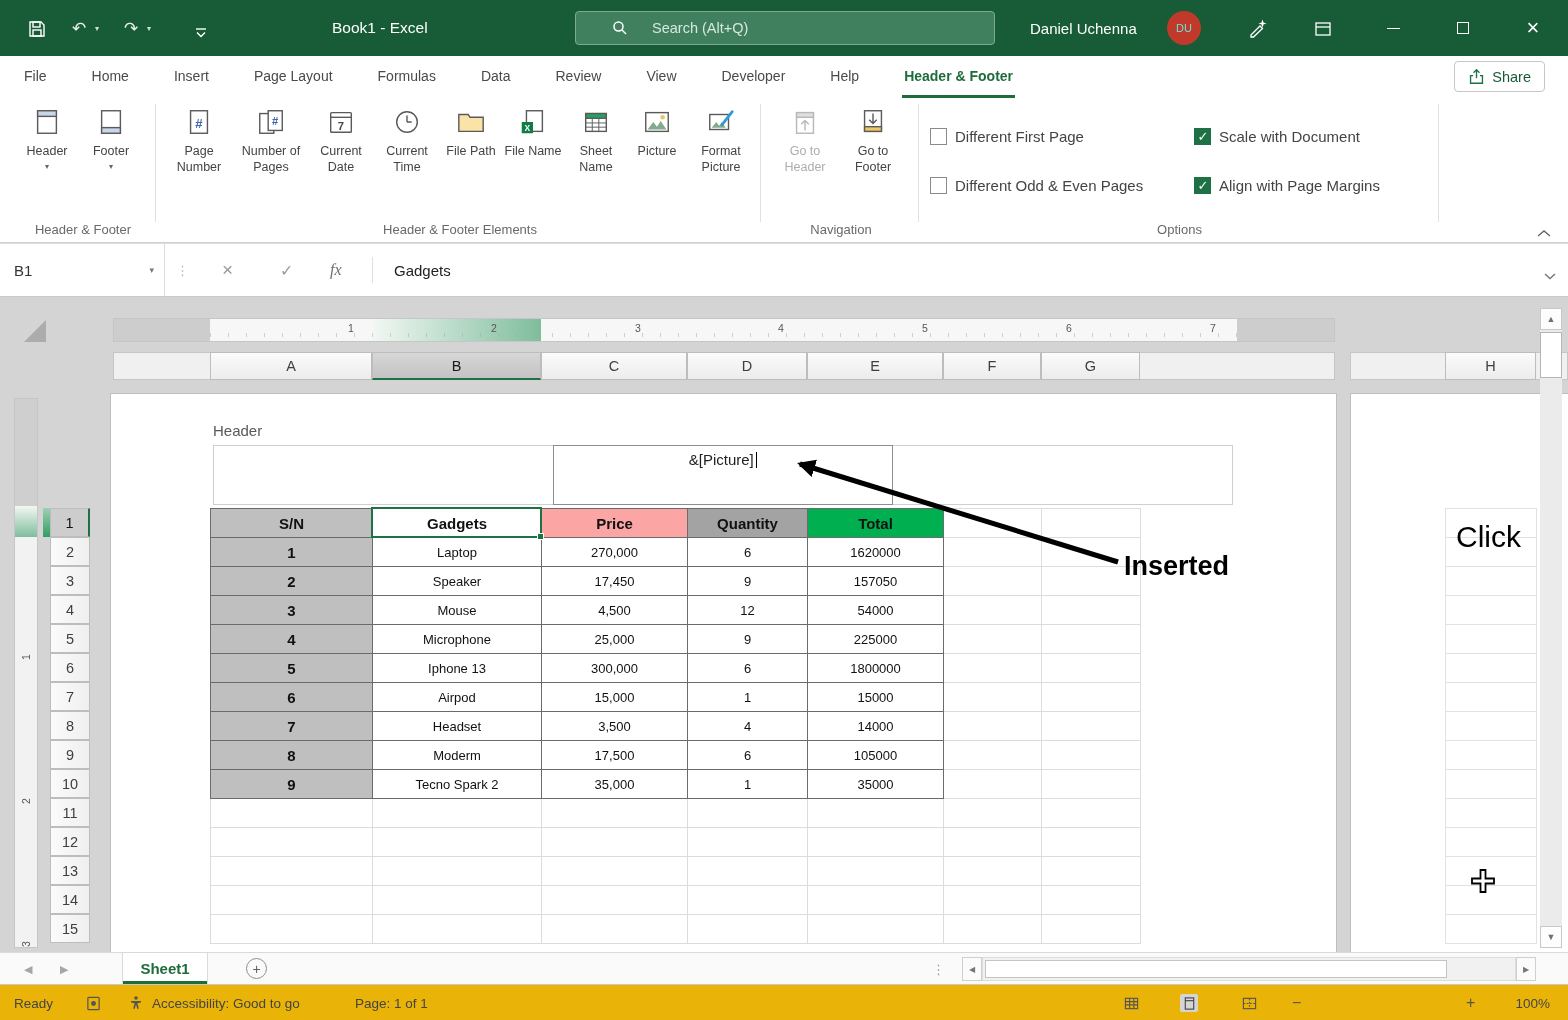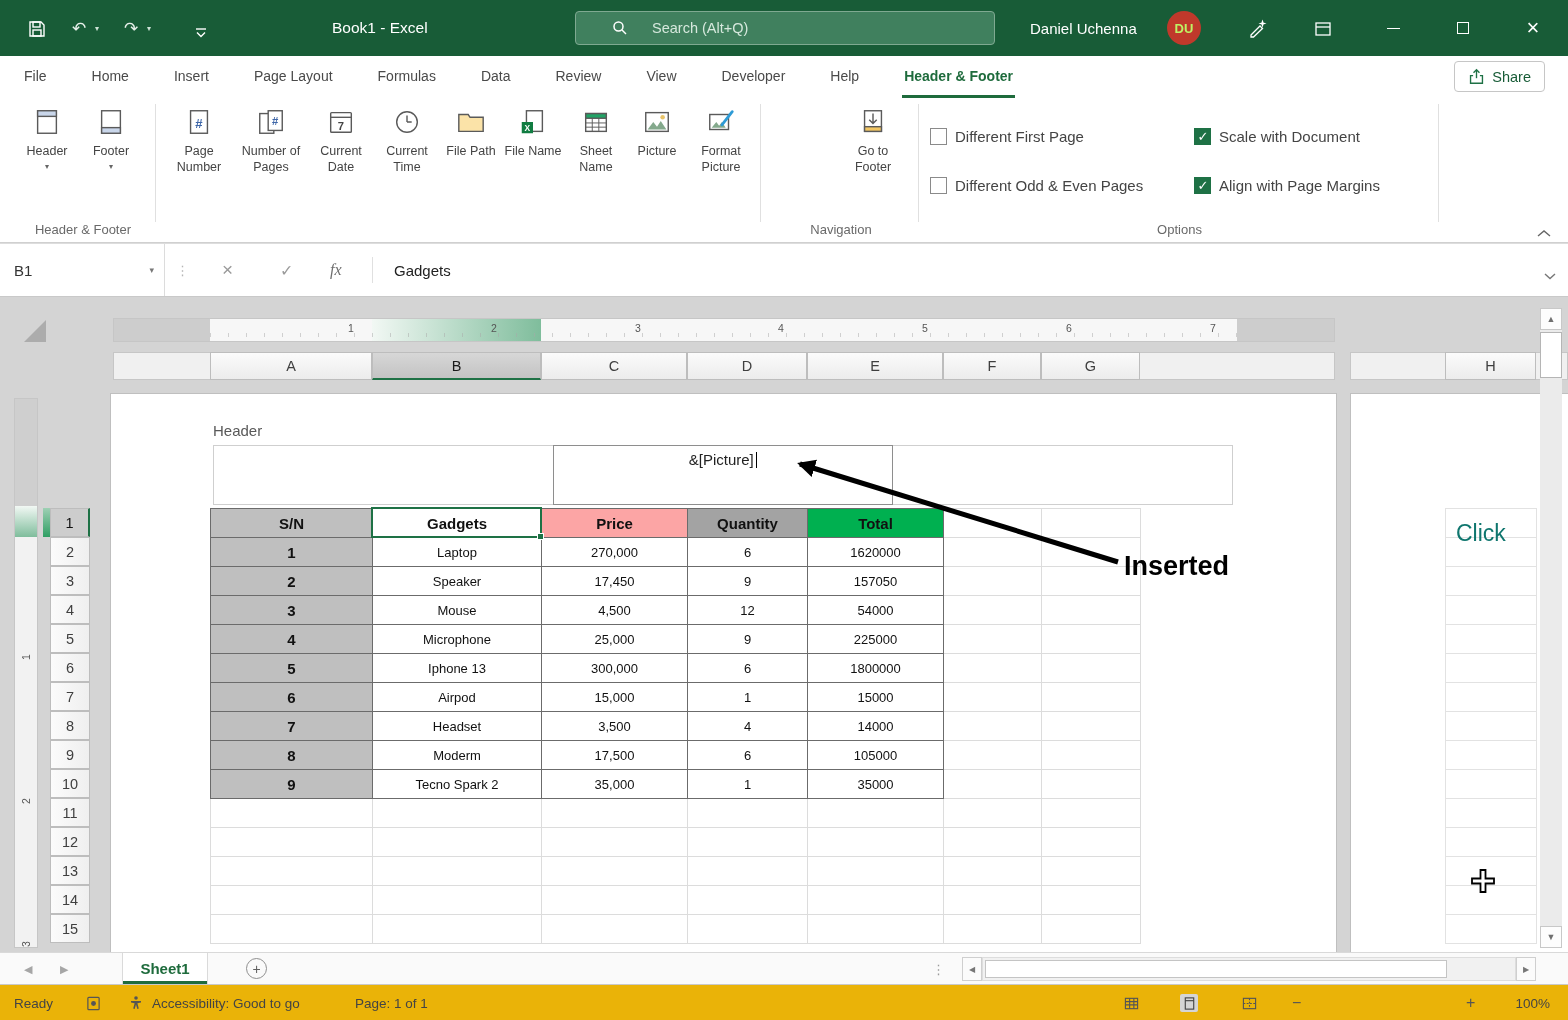--- a/index.html
+++ b/index.html
@@ -9,21 +9,21 @@
   
   .titlebar { position:absolute; left:0; top:0; width:1568px; height:56px; background:#185C37; z-index:90; }
   .tb-ic { position:absolute; top:18px; width:22px; height:22px; display:flex; align-items:center; justify-content:center; }
   .tb-glyph { position:absolute; top:0; height:56px; display:flex; align-items:center; color:#E8F1EB; font-size:17px; }
   .tb-dd { position:absolute; top:0; height:56px; display:flex; align-items:center; color:#CDE2D6; font-size:8px; }
   .tb-title { position:absolute; left:332px; top:0; height:56px; display:flex; align-items:center; color:#fff; font-size:15.5px; }
   .search { position:absolute; left:575px; top:11px; width:420px; height:34px; background:#40805E; border:1px solid #7FA991; border-radius:4px; display:flex; align-items:center; }
   .s-ic { margin-left:36px; display:flex; }
   .s-txt { margin-left:24px; color:#D6E8DD; font-size:14.5px; }
   .tb-user { position:absolute; left:1030px; top:0; height:56px; display:flex; align-items:center; color:#fff; font-size:15px; }
-  .avatar { position:absolute; left:1167px; top:11px; width:34px; height:34px; border-radius:50%; background:#C0392B; color:#bef264; font-size:13px; font-weight:bold; display:flex; align-items:center; justify-content:center; }
+  .avatar { position:absolute; left:1167px; top:11px; width:34px; height:34px; border-radius:50%; background:#C0392B; color:#5eead4; font-size:11px; font-weight:normal; display:flex; align-items:center; justify-content:center; }
   .winbtn { position:absolute; top:0; width:46px; height:56px; display:flex; align-items:center; justify-content:center; color:#fff; font-size:22px; }
   .min-g { width:13px; height:0; border-top:1.6px solid #fff; display:block; }
   .max-g { width:12px; height:12px; border:1.6px solid #fff; display:block; }
 
   
   .tabs-row { position:absolute; left:0; top:56px; width:1568px; height:42px; background:#fff; display:flex; align-items:stretch; padding-left:22px; gap:41px; z-index:85; }
   .rtab { display:flex; align-items:center; font-size:14px; color:#4A4A4A; border-bottom:3px solid transparent; padding:0 2px; }
   .rtab.active { color:#1E6B3C; font-weight:600; border-bottom-color:#1E6B3C; }
   .share-btn { position:absolute; right:23px; top:61px; height:31px; padding:0 13px; background:#fff; border:1px solid #C6C6C6; border-radius:4px; display:flex; align-items:center; gap:7px; z-index:86; }
   .share-btn span { color:#185C37; font-size:14.5px; }
@@ -90,21 +90,21 @@
   #table { position:absolute; left:210px; top:508px; border-top:1px solid #6B6B6B; border-left:1px solid #6B6B6B; z-index:2; }
   .trow { display:flex; height:29px; }
   .tcell { border-right:1px solid #6B6B6B; border-bottom:1px solid #6B6B6B; display:flex; align-items:center; justify-content:center; font-size:13px; color:#111; background:#fff; }
   .w0{width:162px} .w1{width:169px} .w2{width:146px} .w3{width:120px} .w4{width:136px}
   .sn { background:#BFBFBF; font-weight:bold; font-size:15px; }
   .th { font-weight:bold; font-size:15px; }
   .th0{background:#BFBFBF} .th1{background:#fff} .th2{background:#fca5a5} .th3{background:#a3a3a3} .th4{background:#00B050}
   .selection { position:absolute; left:371px; top:507px; width:171px; height:31px; border:2px solid #1E7145; z-index:3; }
   .fill-handle { position:absolute; right:-4px; bottom:-4px; width:7px; height:7px; background:#1E7145; border:1px solid #fff; display:block; }
   .hgrid { position:absolute; left:1445px; top:508px; width:92px; height:436px; border-left:1px solid #E2E2E2; border-right:1px solid #E2E2E2; border-top:1px solid #E2E2E2; background:repeating-linear-gradient(to bottom,transparent 0 28px,#E2E2E2 28px 29px); z-index:1; }
-  .click-txt { position:absolute; left:1456px; top:520px; font-size:23px; color:#0f766e; z-index:2; }
+  .click-txt { position:absolute; left:1456px; top:520px; font-size:30px; color:#000000; z-index:2; }
 
   .arrow-svg { position:absolute; left:0; top:0; width:1568px; height:1020px; pointer-events:none; z-index:40; }
   .inserted { position:absolute; left:1124px; top:551px; font-size:27px; font-weight:800; color:#000; z-index:40; }
   .callout { position:absolute; left:936px; top:601px; width:566px; height:57px; border:4px solid #000; background:#fff; display:flex; align-items:center; justify-content:center; font-size:23px; font-weight:800; color:#000; z-index:40; }
   .cursor-plus { position:absolute; left:1470px; top:868px; z-index:60; }
 
   .vscroll-track { position:absolute; left:1540px; top:308px; width:22px; height:640px; background:#EBEBEB; }
   .vs-btn { position:absolute; left:1540px; width:22px; height:22px; background:#FDFDFD; border:1px solid #C8C8C8; color:#707070; font-size:9px; display:flex; align-items:center; justify-content:center; }
   .vs-thumb { position:absolute; left:1540px; top:332px; width:22px; height:46px; background:#fff; border:1px solid #B5B5B5; }
 
@@ -309,21 +309,32 @@
       <span class="ric">
           <svg width="30" height="30" viewBox="0 0 32 32">
             <rect x="4" y="8" width="20" height="16" fill="#fff" stroke="currentColor" stroke-width="1.5"></rect>
             <path d="M6 22 l5-6 3 4 3-4 4 6 z" fill="#84A98C"></path>
             <path d="M28 5 L17 19" stroke="#2E9BD6" stroke-width="3" stroke-linecap="round"></path>
           </svg>
         </span>
       <span class="rlabel">Format Picture</span>
     </div>
     <div class="gsep" style="left:760px"></div>
-
+    <span class="glabel" style="left:160px;width:600px">Header &amp; Footer Elements</span>
+
+    <div class="rbtn disabled" style="left:772px;width:66px">
+      <span class="ric">
+          <svg width="30" height="30" viewBox="0 0 32 32" fill="none" stroke="currentColor" stroke-width="1.5">
+            <rect x="7" y="6" width="18" height="22" fill="#fff"></rect>
+            <rect x="7" y="6" width="18" height="5" fill="#DFDFDF"></rect>
+            <path d="M16 25 V15 M12 18.5 L16 14.5 20 18.5"></path>
+          </svg>
+        </span>
+      <span class="rlabel">Go to Header</span>
+    </div>
     <div class="rbtn" style="left:840px;width:66px">
       <span class="ric">
           <svg width="30" height="30" viewBox="0 0 32 32" fill="none" stroke="currentColor" stroke-width="1.5">
             <rect x="7" y="4" width="18" height="22" fill="#fff"></rect>
             <rect x="7" y="21" width="18" height="5" fill="#F2C663"></rect>
             <path d="M16 7 V17 M12 13.5 L16 17.5 20 13.5"></path>
           </svg>
         </span>
       <span class="rlabel">Go to Footer</span>
     </div>

